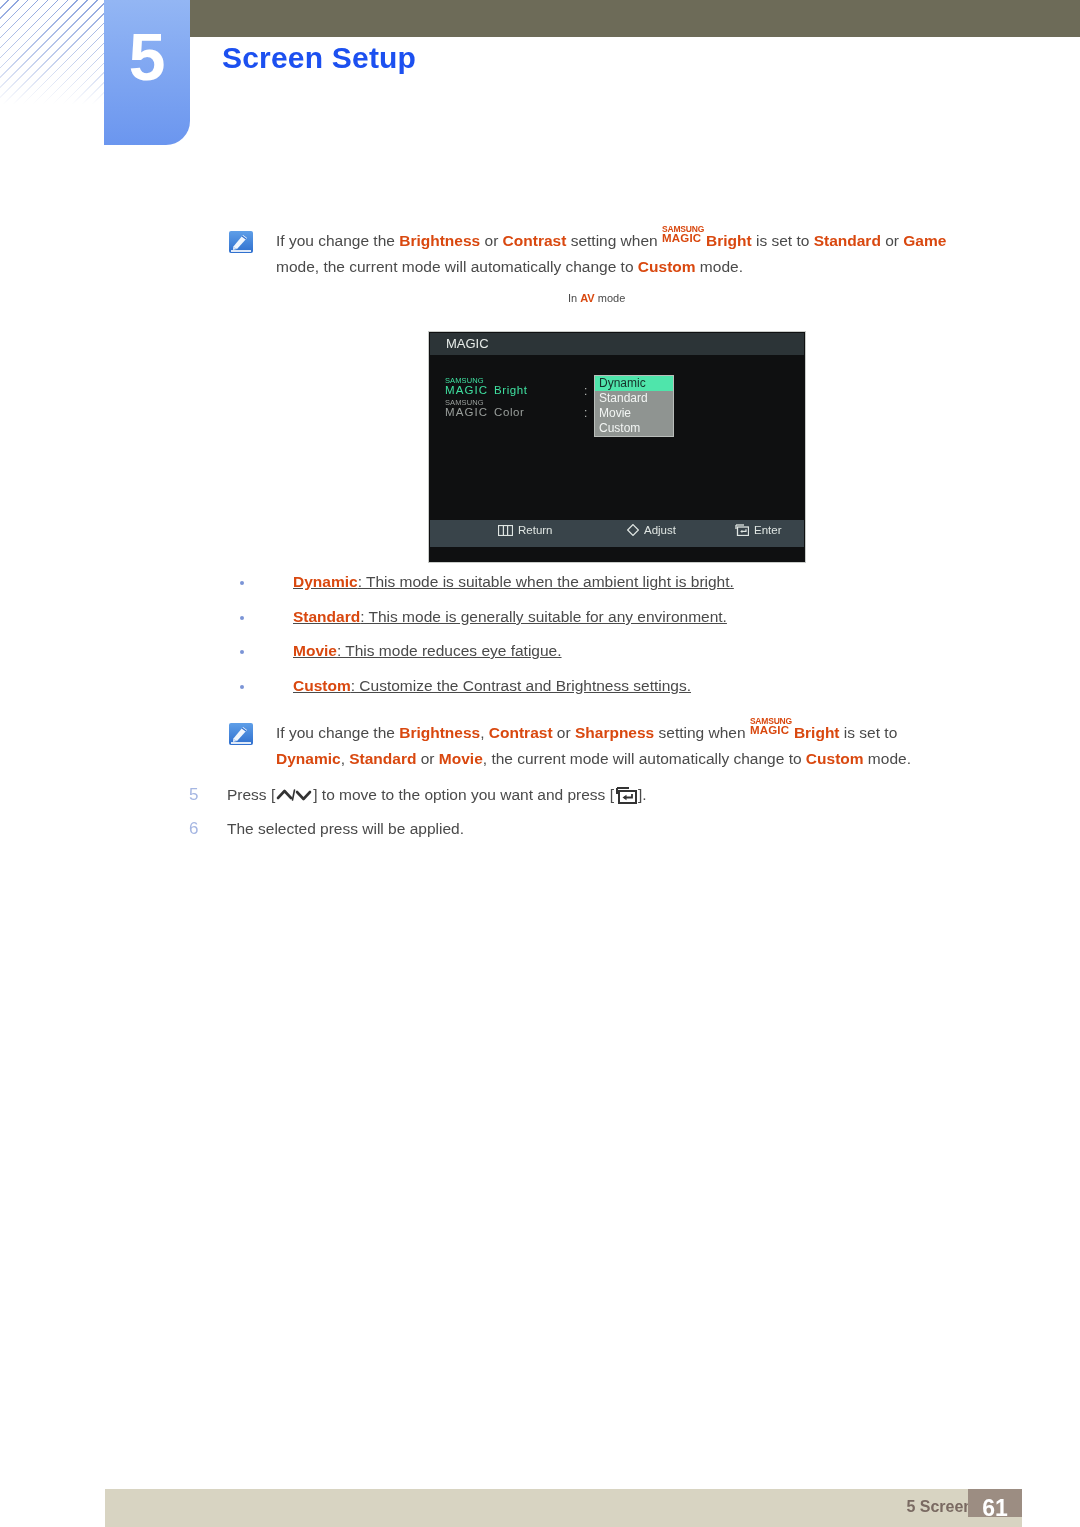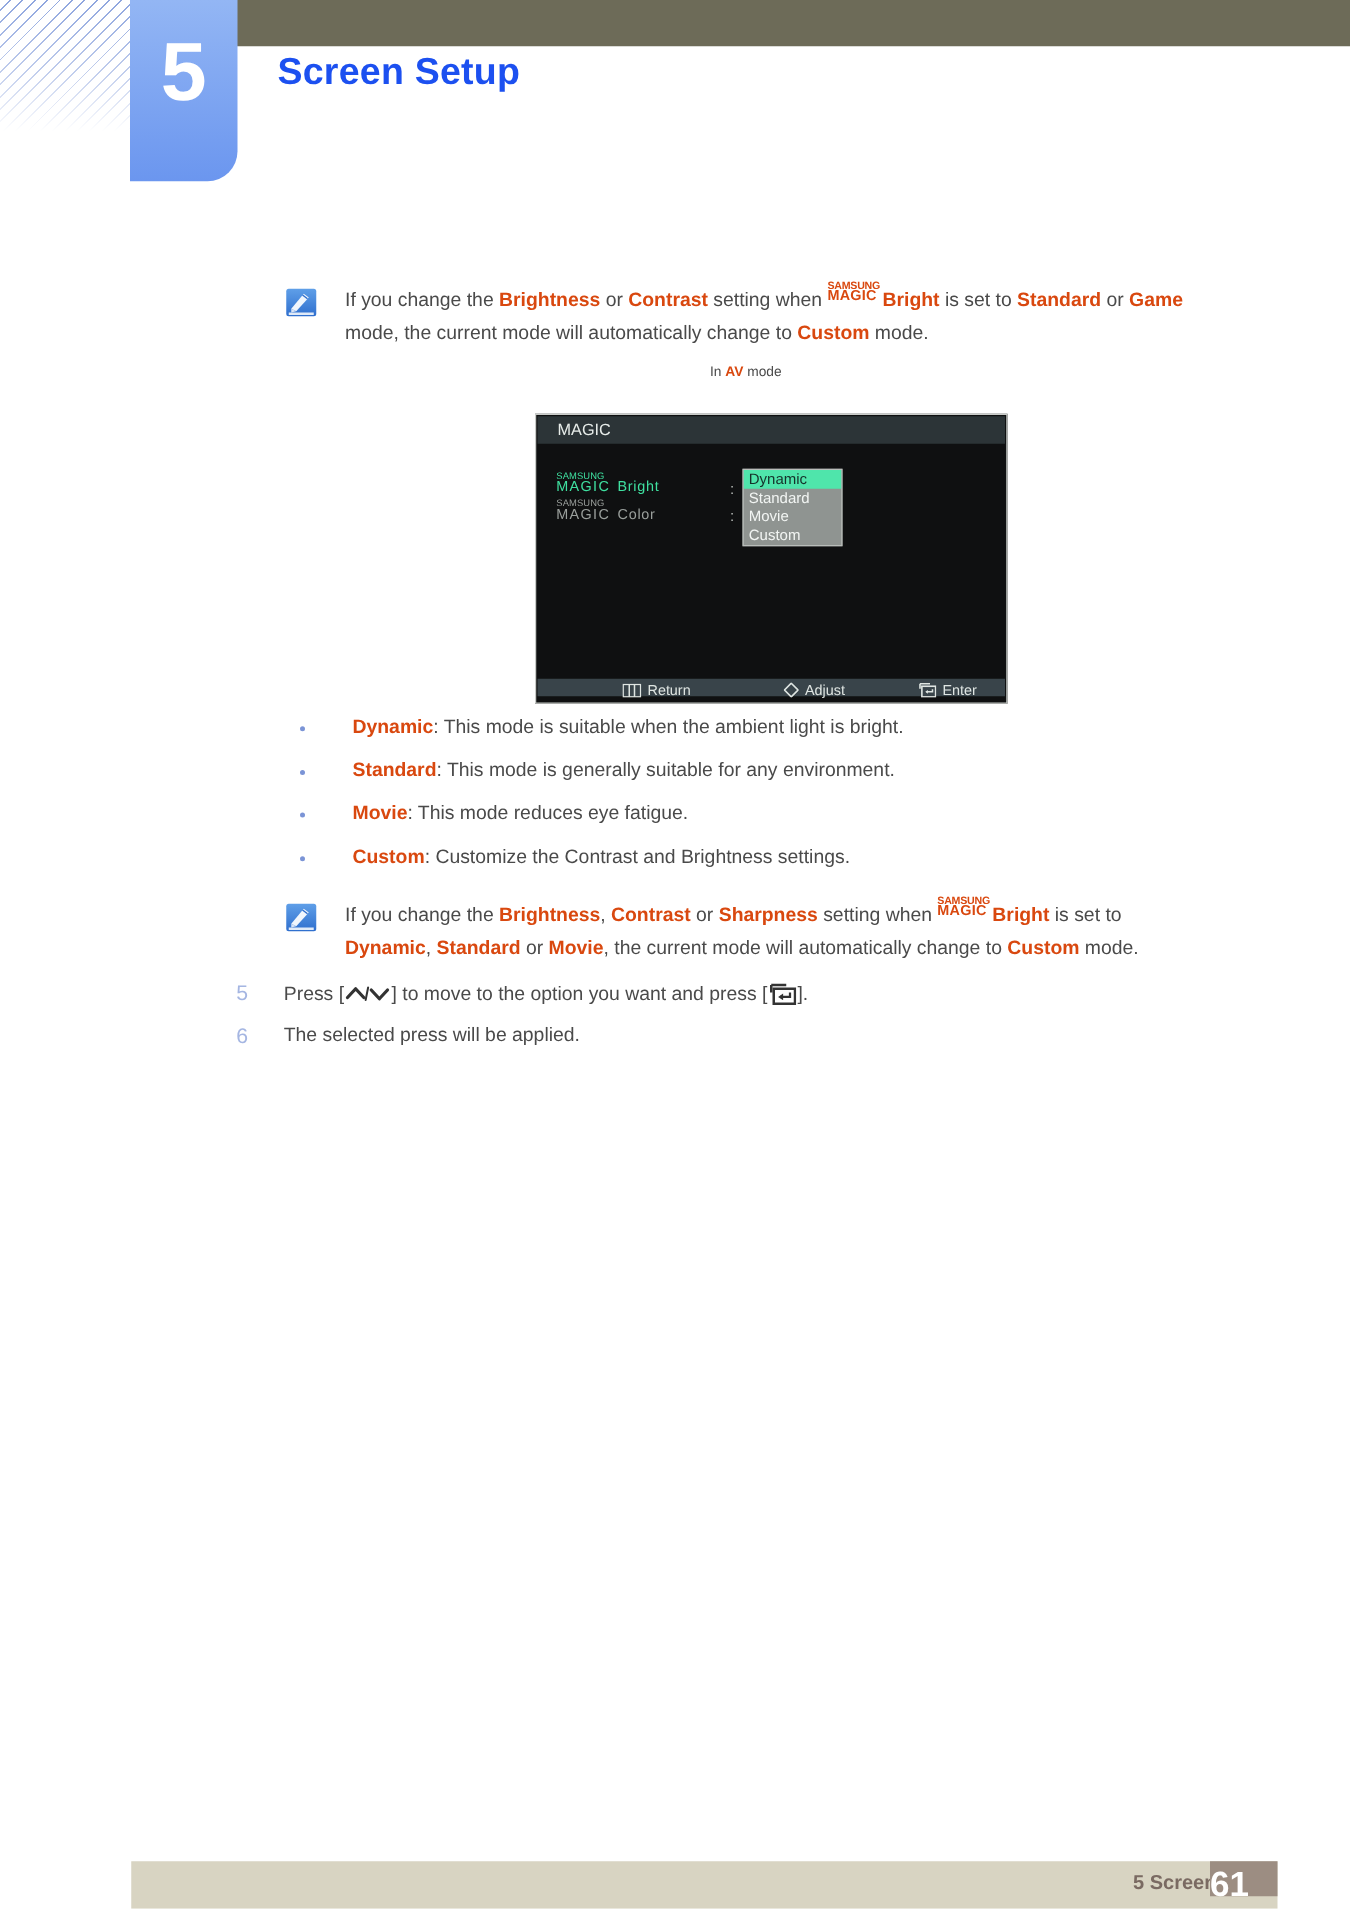--- a/index.html
+++ b/index.html
@@ -156,22 +156,22 @@
     font-size: 12px;
     line-height: 14px;
     padding: 0 4px 1px 4px;
     color: #f2f5f3;
     white-space: nowrap;
   }
   .osd-opt.sel { background: #4fe5ab; color: #16312a; }
 
   .osd-footer {
     position: absolute;
-    left: 1px; right: 1px; bottom: 5px;
-    height: 14px;
+    left: 1px; right: 1px; bottom: 15px;
+    height: 27px;
     background: #39444a;
     color: #dfe5e2;
     font-size: 11.5px;
     line-height: 21px;
   }
   .osd-foot-item { position: absolute; white-space: nowrap; }
   .osd-foot-item .gl { display: inline-block; vertical-align: -2px; margin-right: 5px; }
 
   
   .bullet {
@@ -179,21 +179,21 @@
     font-size: 15.5px;
     color: #4a4a4a;
   }
   .bullet .dot {
     position: absolute;
     left: 0; top: 8px;
     width: 4px; height: 4px;
     border-radius: 50%;
     background: #7b94d6;
   }
-  .bullet .txt { position: absolute; left: 42px; top: 0; white-space: nowrap; }
+  .bullet .txt { position: absolute; left: 53px; top: 0; white-space: nowrap; text-decoration: underline; }
 
   
   .step { position: absolute; font-size: 15.5px; color: #4a4a4a; }
   .step .n {
     position: absolute; left: 0; top: 0;
     font-size: 17px; color: #a5b6e2;
   }
   .step .t { position: absolute; left: 38px; top: 1px; white-space: nowrap; }
   .key-ud { display: inline-block; vertical-align: -3px; margin: 0 1px; }
   .key-enter { display: inline-block; vertical-align: -4px; margin: 0 1px; }
@@ -211,23 +211,23 @@
     font-size: 16px;
     font-weight: bold;
     color: #7a6a62;
   }
   .footer-page {
     position: absolute;
     left: 968px; top: 1489px;
     width: 54px; height: 28px;
     background: #9c8d82;
     color: #ffffff;
-    font-size: 28px;
+    font-size: 23px;
     font-weight: bold;
-    text-align: left;
+    text-align: center;
     line-height: 38px;
   }
 </style>
 </head>
 <body>
 
 <div class="hatch"></div>
 <div class="header-bar"></div>
 <div class="chapter-badge">
   <div class="num">5</div>

